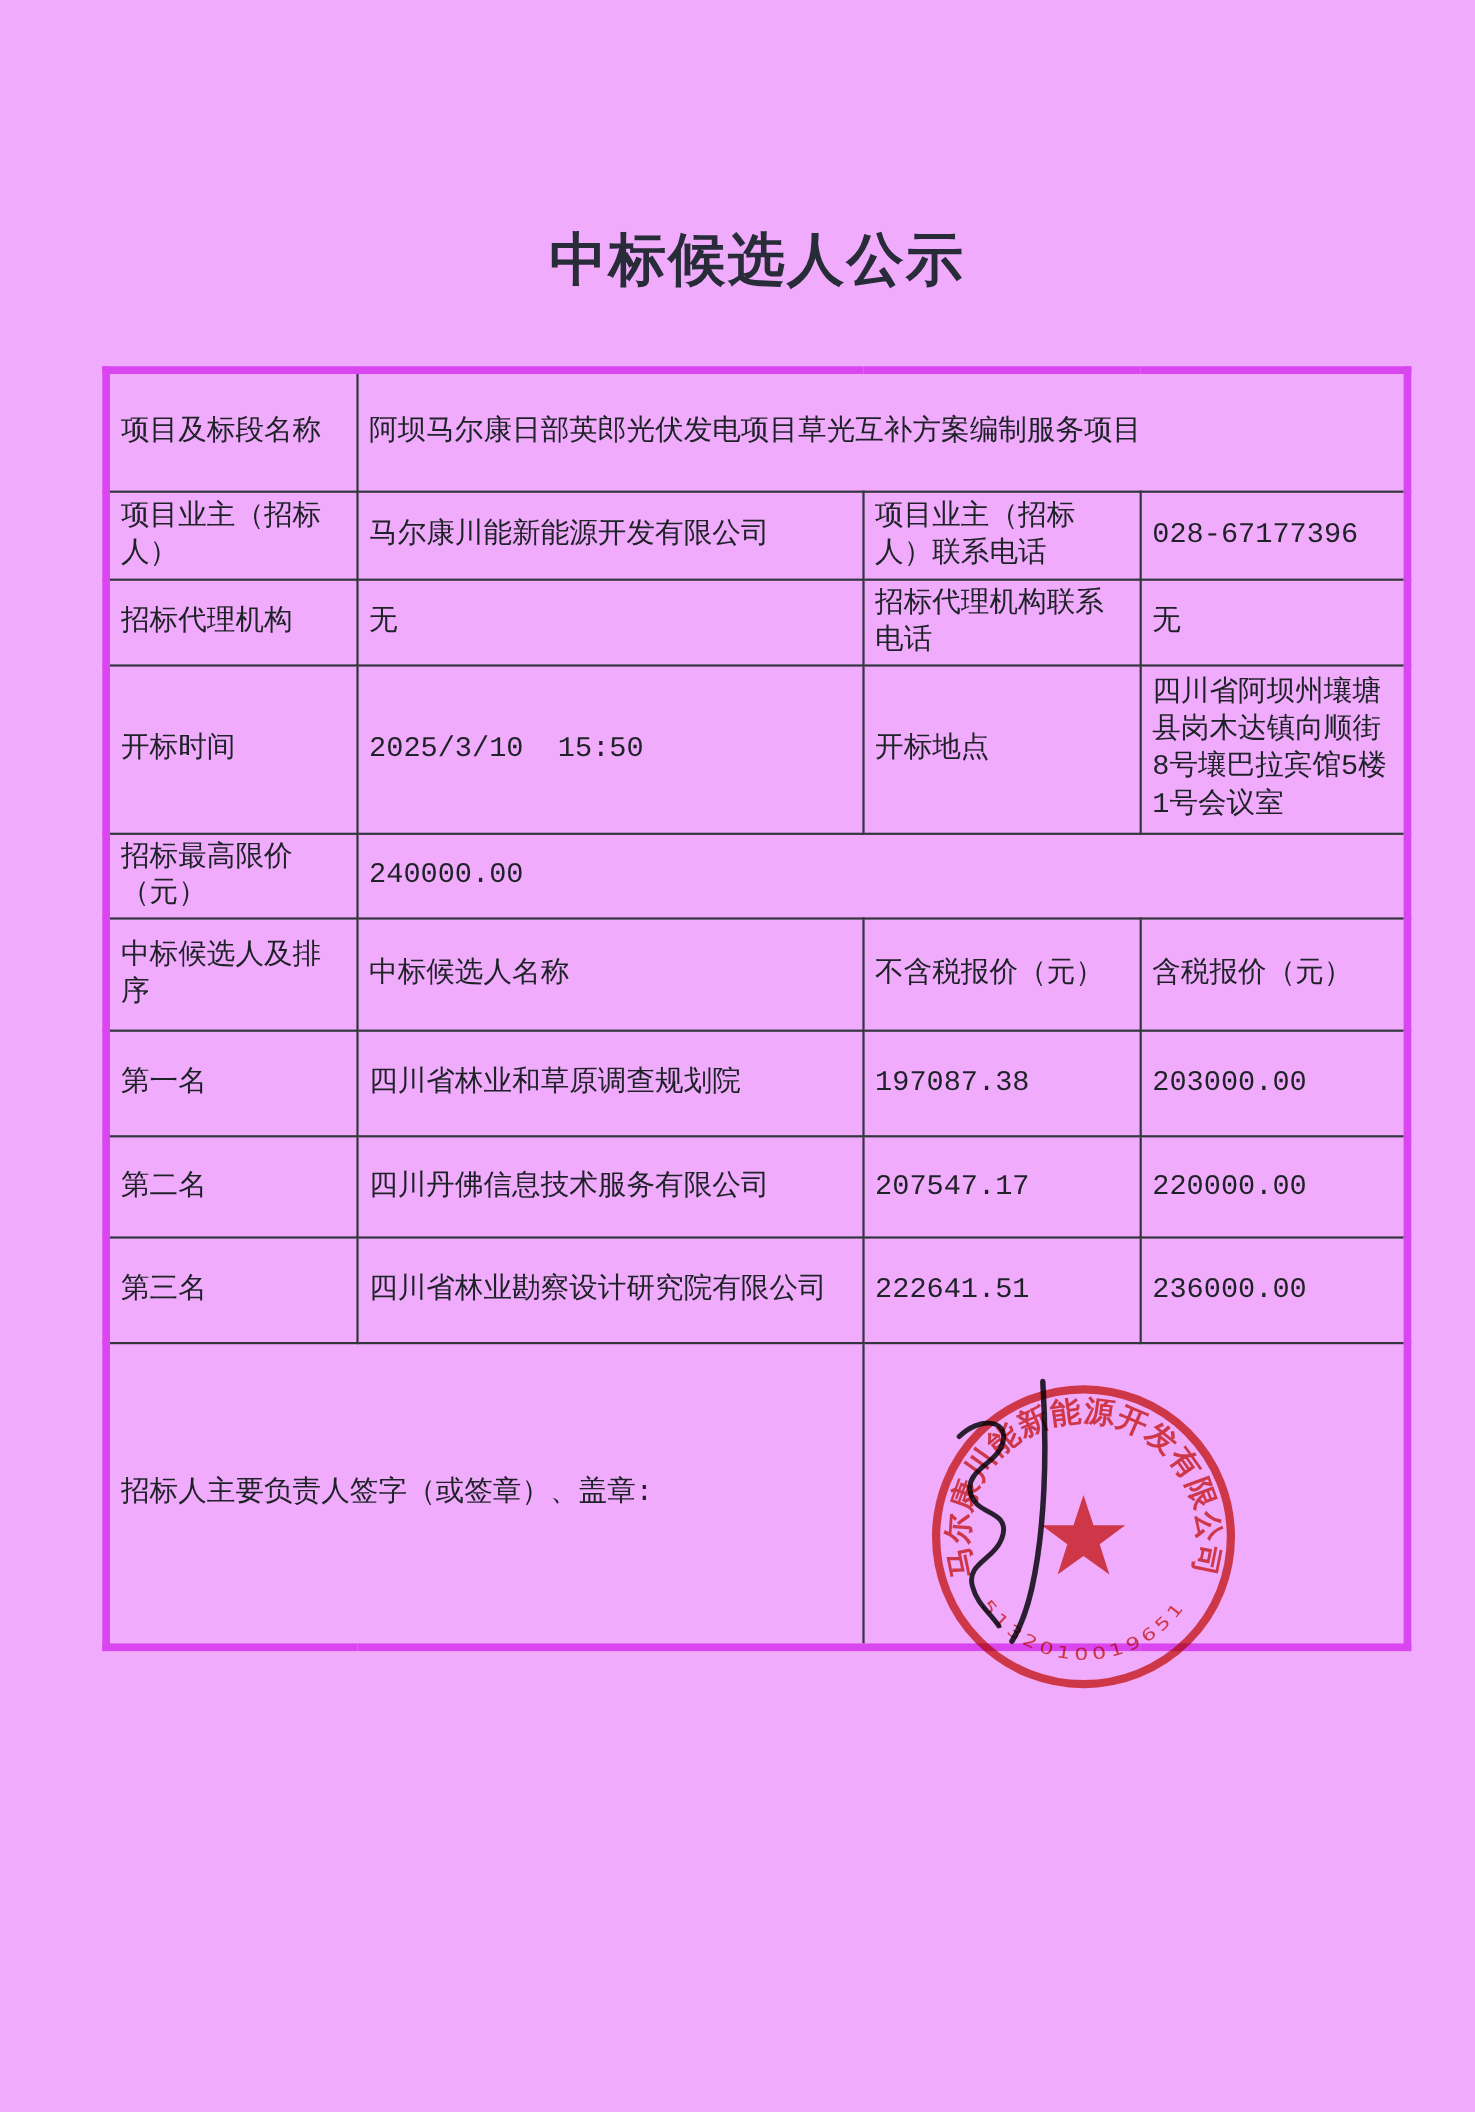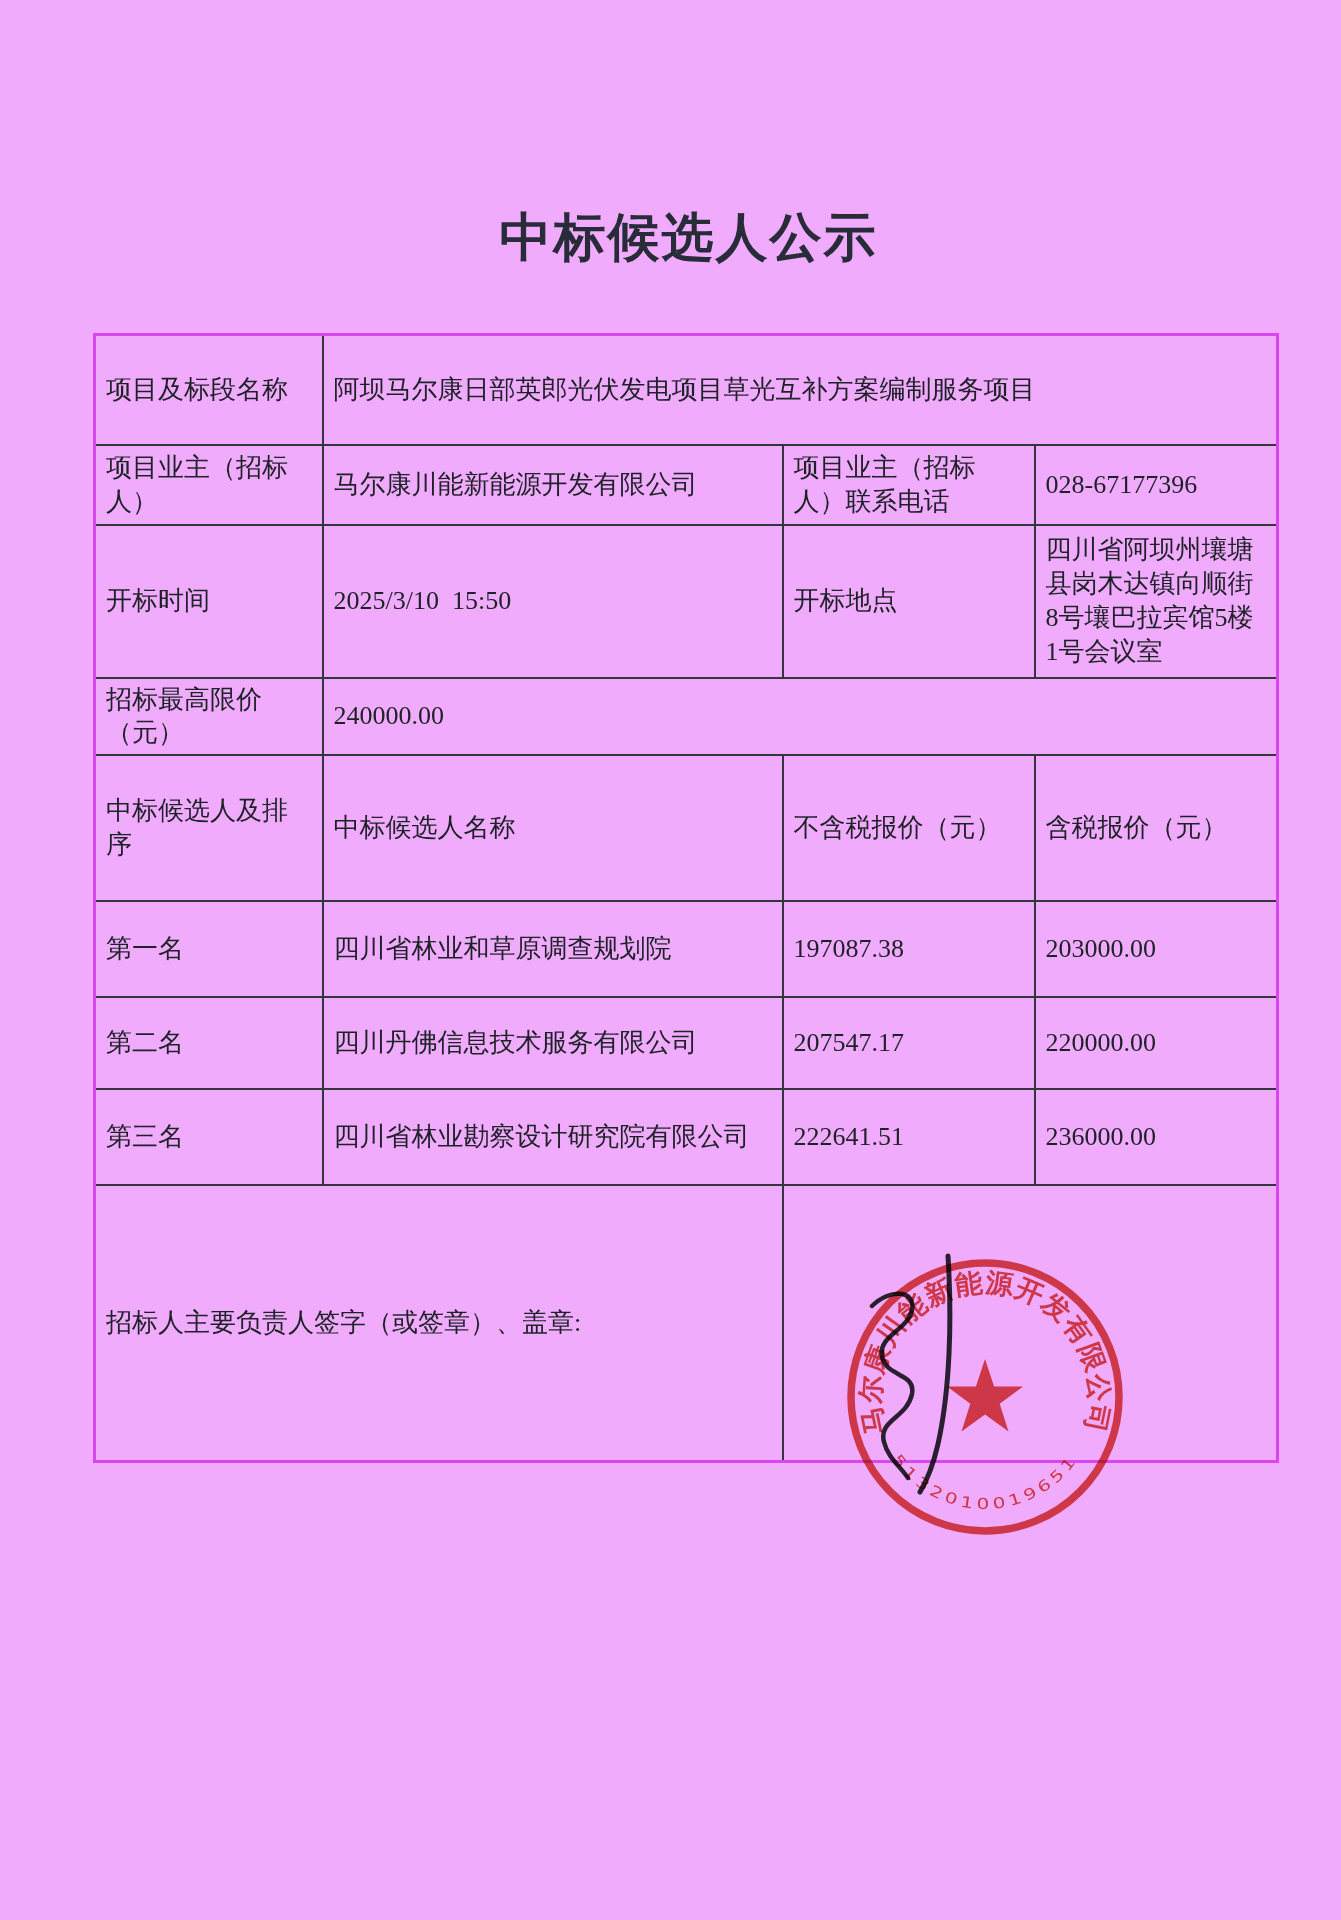--- a/index.html
+++ b/index.html
@@ -27,38 +27,39 @@
     letter-spacing:2px;
     color:#272c38;
   }
   table.bid{
     position:absolute;
     left:93px;
     top:333px;
     width:1183px;
     border-collapse:collapse;
     table-layout:fixed;
-    border:3px solid #d946ef;
+    border:7px solid #d946ef;
+    font-family:Liberation Mono, monospace;
   }
   table.bid td{
     border:2px solid #33363c;
     font-size:26px;
     line-height:1.3;
     color:#1e2127;
     vertical-align:middle;
     padding:4px 10px;
     text-align:left;
     word-break:break-all;
   }
   tr.r1{height:110px;}
   tr.r2{height:80px;}
   tr.r3{height:78px;}
   tr.r4{height:153px;}
   tr.r5{height:73px;}
-  tr.r6{height:146px;}
+  tr.r6{height:102px;}
   tr.r7{height:96px;}
   tr.r8{height:92px;}
   tr.r9{height:96px;padding-left:39px;}
   tr.r10{height:276px;}
   td.c{text-align:center;}
   td.owner-label{padding-right:28px;}
   td.col3-label{padding:2px 3px 2px 5px;}
   td.addr{padding:6px 0 6px 12px;}
   td.max-label{padding:0 24px;text-align:center;}
   td.rank-label{padding:0 18px;text-align:center;}
@@ -100,20 +101,26 @@
     <tbody>
       <tr class="r1">
         <td>项目及标段名称</td>
         <td colspan="3">阿坝马尔康日部英郎光伏发电项目草光互补方案编制服务项目</td>
       </tr>
       <tr class="r2">
         <td class="owner-label">项目业主（招标人）</td>
         <td>马尔康川能新能源开发有限公司</td>
         <td class="col3-label">项目业主（招标人）联系电话</td>
         <td>028-67177396</td>
+      </tr>
+      <tr class="r3">
+        <td>招标代理机构</td>
+        <td>无</td>
+        <td class="col3-label">招标代理机构联系电话</td>
+        <td>无</td>
       </tr>
       <tr class="r4">
         <td>开标时间</td>
         <td class="time">2025/3/10  15:50</td>
         <td class="col3-label">开标地点</td>
         <td class="addr">四川省阿坝州壤塘县岗木达镇向顺街8号壤巴拉宾馆5楼1号会议室</td>
       </tr>
       <tr class="r5">
         <td class="max-label">招标最高限价（元）</td>
         <td colspan="3" class="c">240000.00</td>

